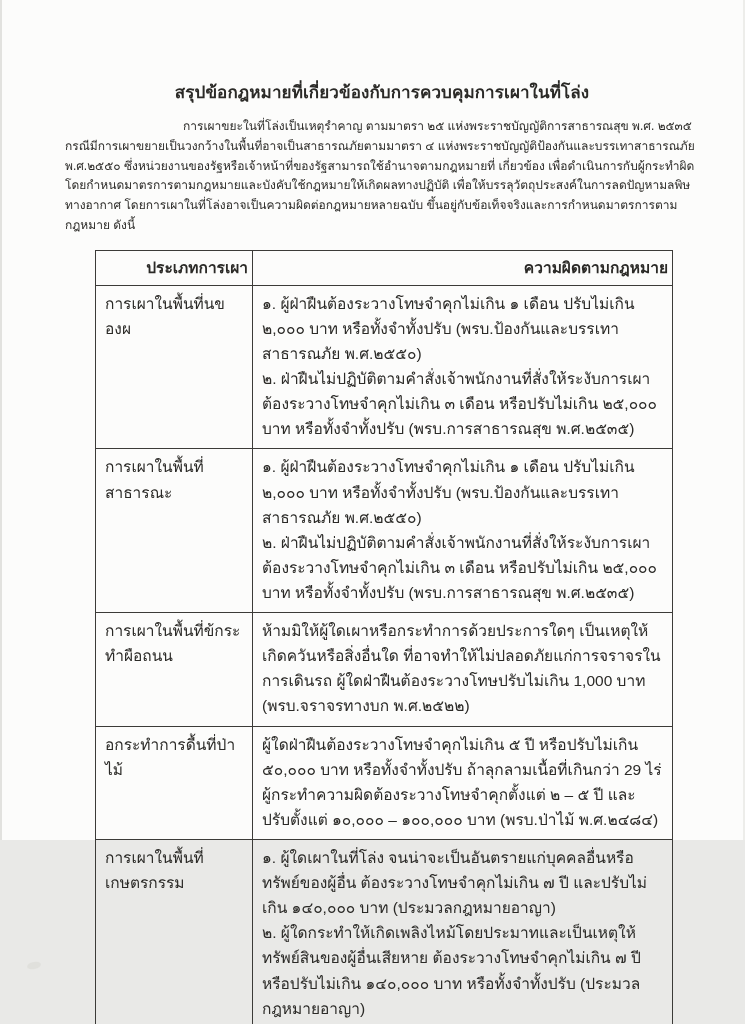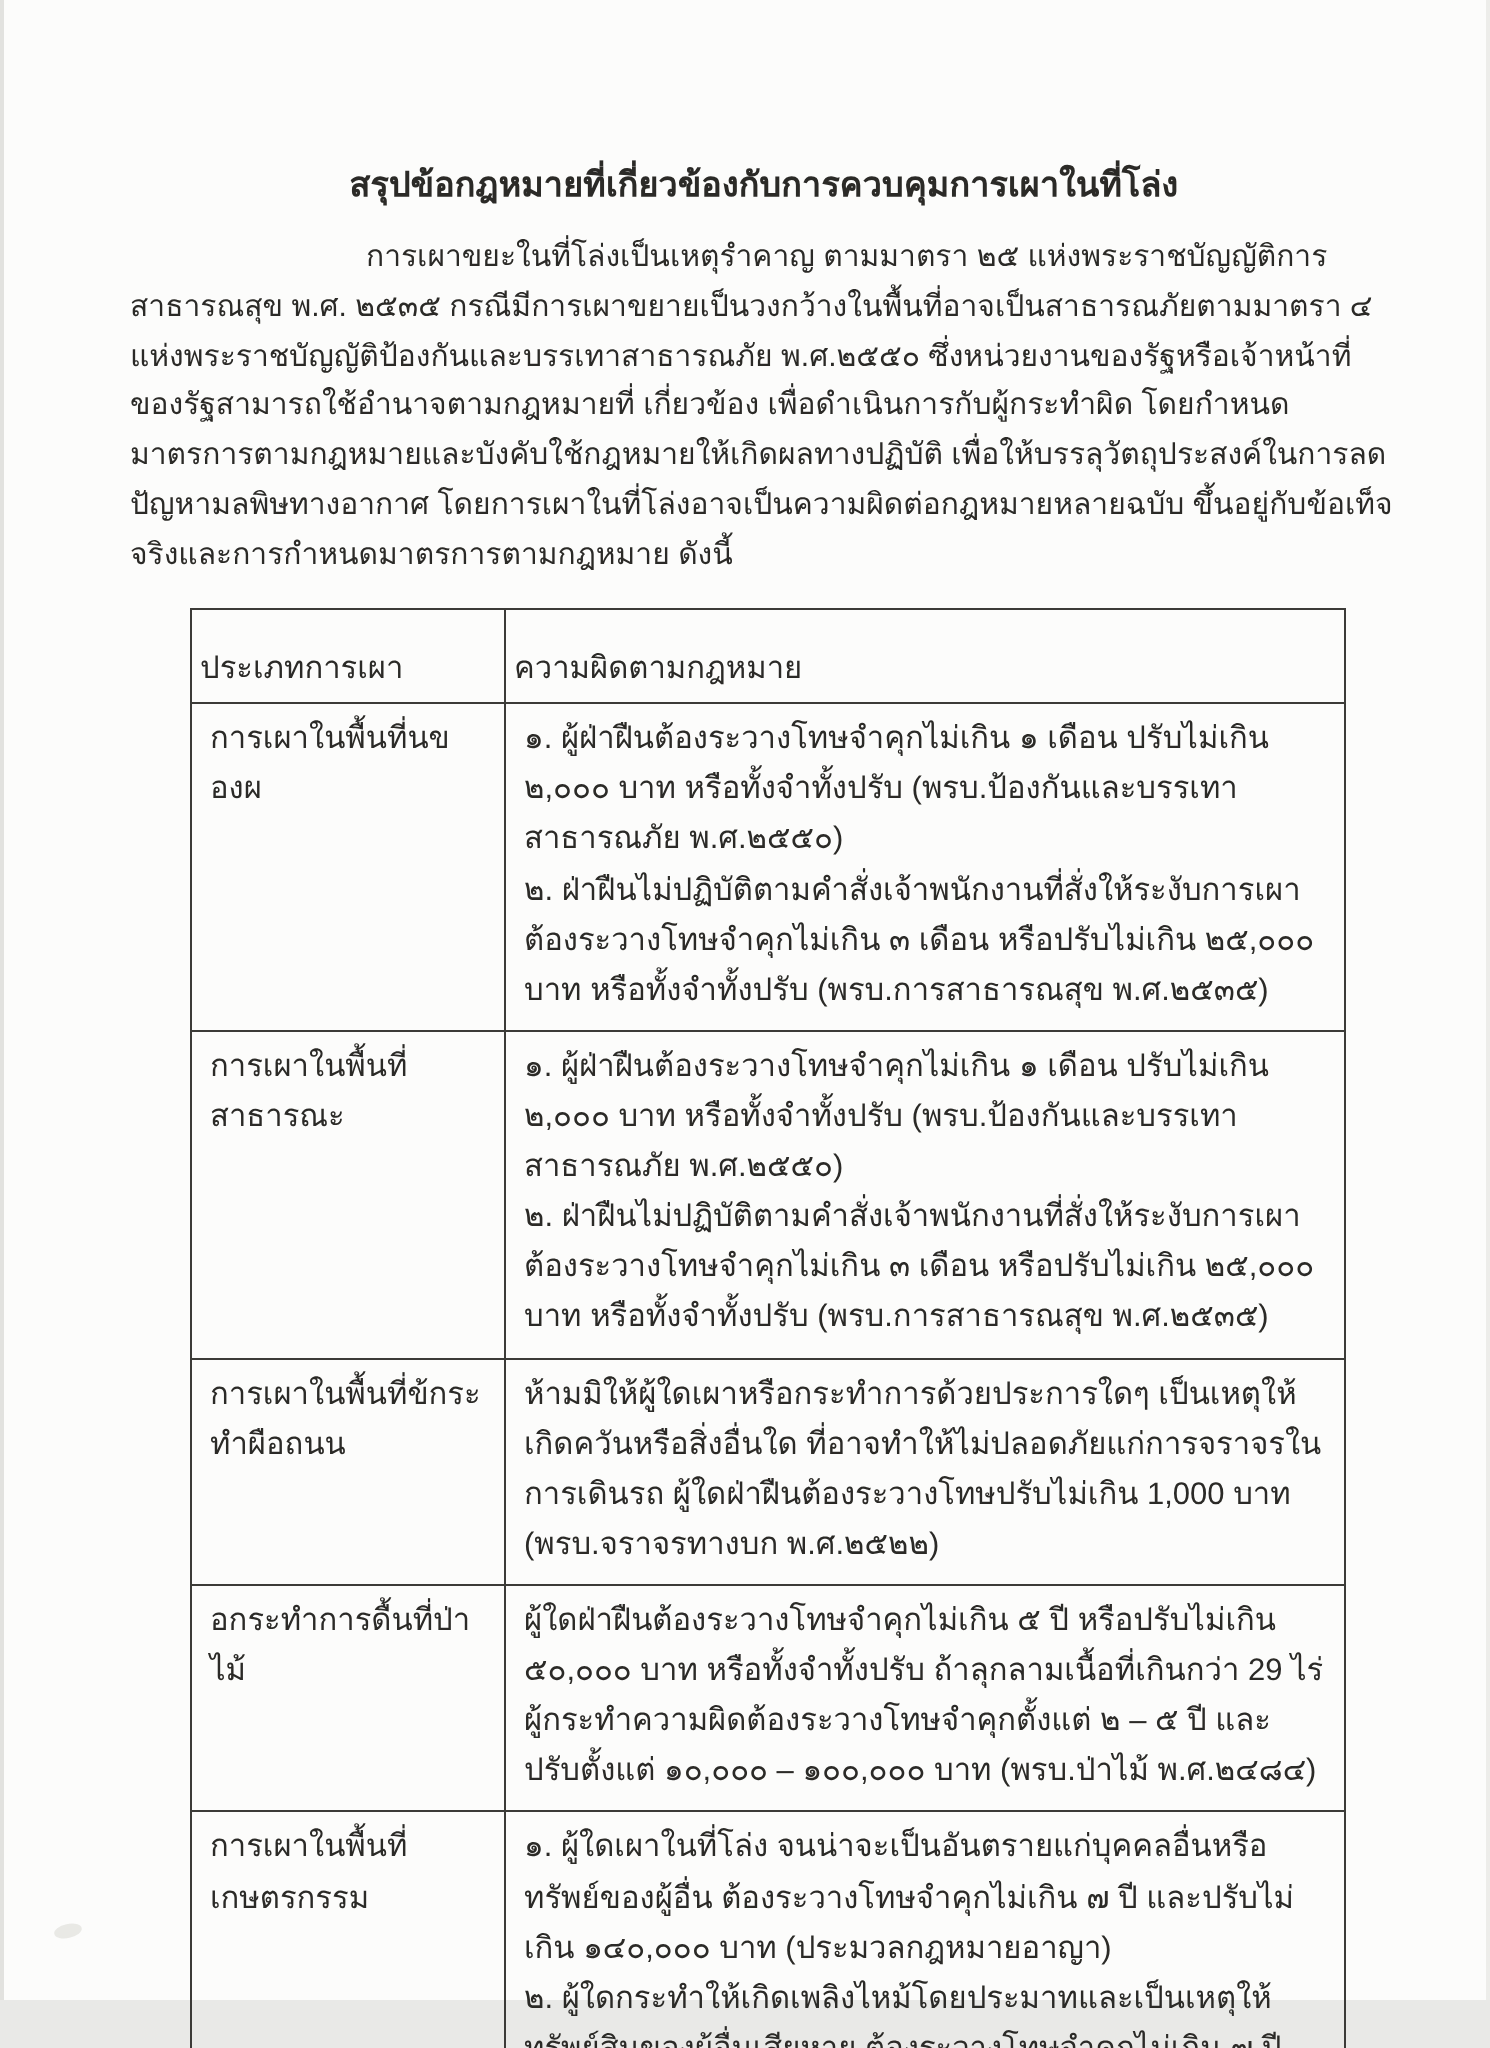--- a/index.html
+++ b/index.html
@@ -10,64 +10,64 @@
   body {
     width: 745px;
     height: 1024px;
     overflow: hidden;
     font-family: "Liberation Sans", sans-serif;
     color: #2b2a27;
   }
   .page {
     position: relative;
     width: 745px;
-    height: 1000px;
+    height: 840px;
     background: #fcfcfb;
     box-shadow: inset 2px 0 0 #e2e2df, inset -2px 0 0 #ededea;
     box-sizing: border-box;
   }
   .content {
     position: absolute;
     left: 65px;
     right: 46px;
     top: 0;
   }
   .doc-title {
     margin-top: 78px;
     text-align: center;
     font-weight: 700;
     font-size: 17px;
     letter-spacing: 0.1px;
   }
   .para {
     margin-top: 12px;
-    font-size: 15px;
+    font-size: 12px;
     line-height: 1.65;
     text-align: left;
   }
   .para.indent { text-indent: 118px; }
   table.law-table {
     margin-top: 14px;
     margin-left: 30px;
     width: 577px;
     border-collapse: collapse;
     table-layout: fixed;
     font-size: 15.5px;
   }
   table.law-table col.c1 { width: 157px; }
   table.law-table col.c2 { width: 420px; }
   table.law-table th, table.law-table td {
     border: 1.5px solid #3c3b38;
     vertical-align: top;
     box-sizing: border-box;
   }
   table.law-table th {
-    font-weight: 400;
-    text-align: left;
-    padding: 16px 4px 5px 4px;
+    font-weight: 700;
+    text-align: right;
+    padding: 4px 4px 5px 4px;
     font-size: 15.5px;
   }
   table.law-table td {
     padding: 5px 9px 7px 9px;
     line-height: 1.62;
   }
   td.type-cell { padding-left: 8px; padding-right: 4px; }
   .penalty { margin: 0; }
   .smudge {
     position: absolute;

